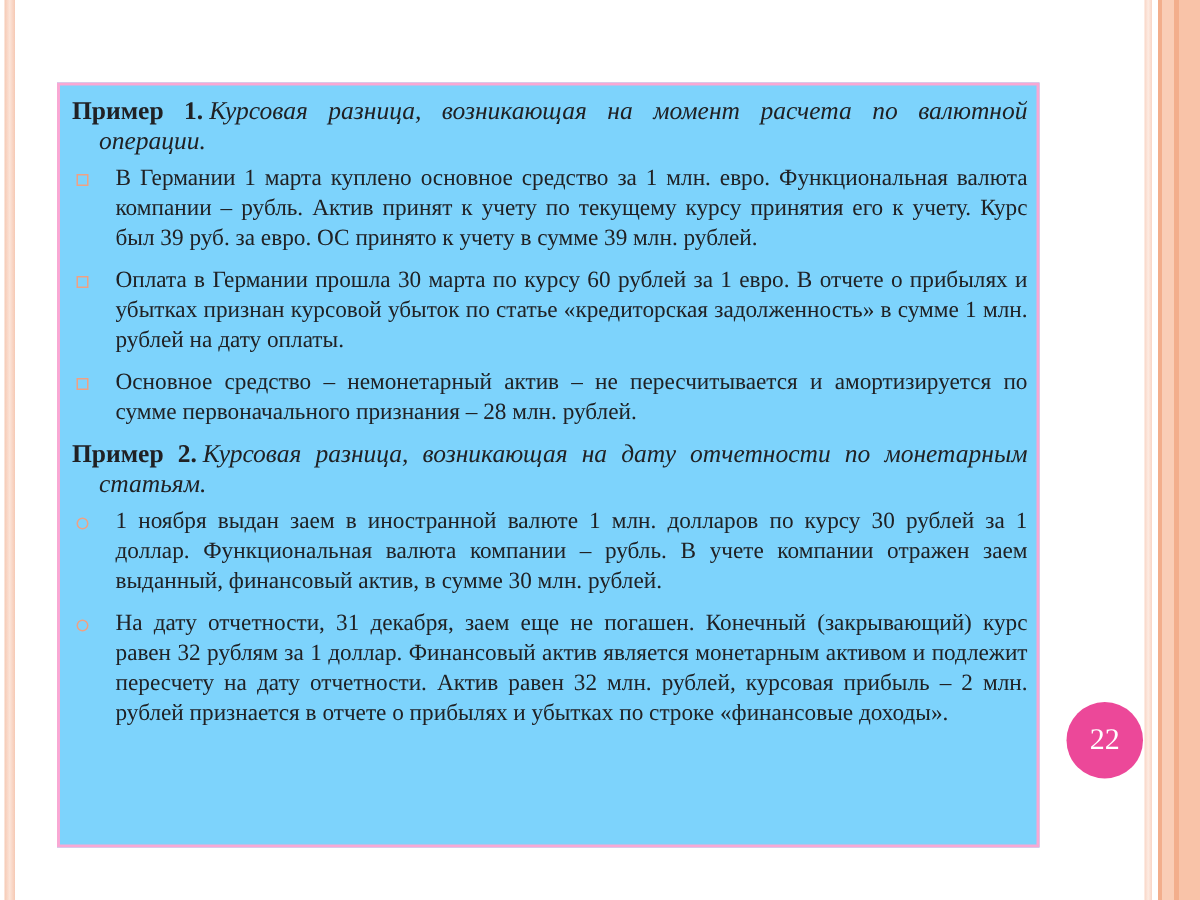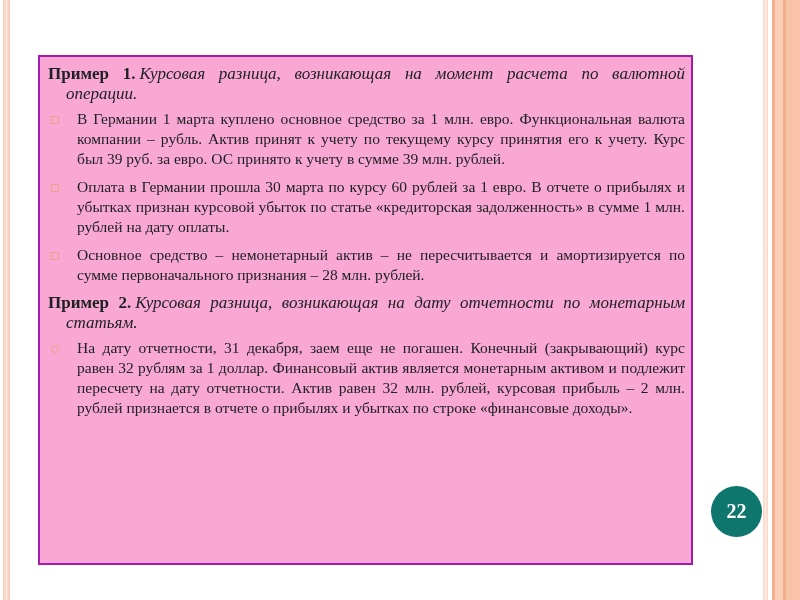--- a/index.html
+++ b/index.html
@@ -25,35 +25,35 @@
     position: absolute; right: 0; top: 0; width: 28px; height: 600px;
     background: linear-gradient(to right,
       #f3ae8c 0px, #f3ae8c 3px,
       #facdb6 3px, #facdb6 11px,
       #f3ae8c 11px, #f3ae8c 14px,
       #f9c3a8 14px, #f9c3a8 28px);
   }
 
   
   .page-badge {
-    position: absolute; left: 711px; top: 486px;
+    position: absolute; left: 711px; top: 468px;
     width: 51px; height: 51px; border-radius: 50%;
-    background: #0f766e;
+    background: #ec4899;
     color: #ffffff;
-    font-weight: bold; font-size: 20px;
+    font-weight: normal; font-size: 20px;
     display: flex; align-items: center; justify-content: center;
   }
 
   
   .content-box {
     position: absolute; left: 38px; top: 55px;
     width: 655px; height: 510px;
-    border: 2px solid #a21caf;
+    border: 2px solid #f9a8d4;
     box-sizing: border-box;
-    background: #f9a8d4;
+    background: #7dd3fc;
     padding: 5px 6px 4px 8px;
     overflow: hidden;
     font-family: Liberation Serif, serif;
   }
 
   .heading {
     margin: 2px 0 5px 0;
     padding-left: 18px; text-indent: -18px;
     font-size: 17px; line-height: 20px;
     text-align: justify;
@@ -95,20 +95,21 @@
 
   <ul class="bullets square">
     <li>В Германии 1 марта куплено основное средство за 1 млн. евро. Функциональная валюта компании – рубль. Актив принят к учету по текущему курсу принятия его к учету. Курс был 39 руб. за евро. ОС принято к учету в сумме 39 млн. рублей.</li>
     <li>Оплата в Германии прошла 30 марта по курсу 60 рублей за 1 евро. В отчете о прибылях и убытках признан курсовой убыток по статье «кредиторская задолженность» в сумме 1 млн. рублей на дату оплаты.</li>
     <li>Основное средство – немонетарный актив – не пересчитывается и амортизируется по сумме первоначального признания – 28 млн. рублей.</li>
   </ul>
 
   <p class="heading heading-2"><span class="hlabel">Пример 2.</span><span class="htitle">Курсовая разница, возникающая на дату отчетности по монетарным статьям.</span></p>
 
   <ul class="bullets round">
+    <li>1 ноября выдан заем в иностранной валюте 1 млн. долларов по курсу 30 рублей за 1 доллар. Функциональная валюта компании – рубль. В учете компании отражен заем выданный, финансовый актив, в сумме 30 млн. рублей.</li>
     <li>На дату отчетности, 31 декабря, заем еще не погашен. Конечный (закрывающий) курс равен 32 рублям за 1 доллар. Финансовый актив является монетарным активом и подлежит пересчету на дату отчетности. Актив равен 32 млн. рублей, курсовая прибыль – 2 млн. рублей признается в отчете о прибылях и убытках по строке «финансовые доходы».</li>
   </ul>
 
 </div>
 
 <div class="page-badge">
   <span>22</span>
 </div>
 
 </body></html>

